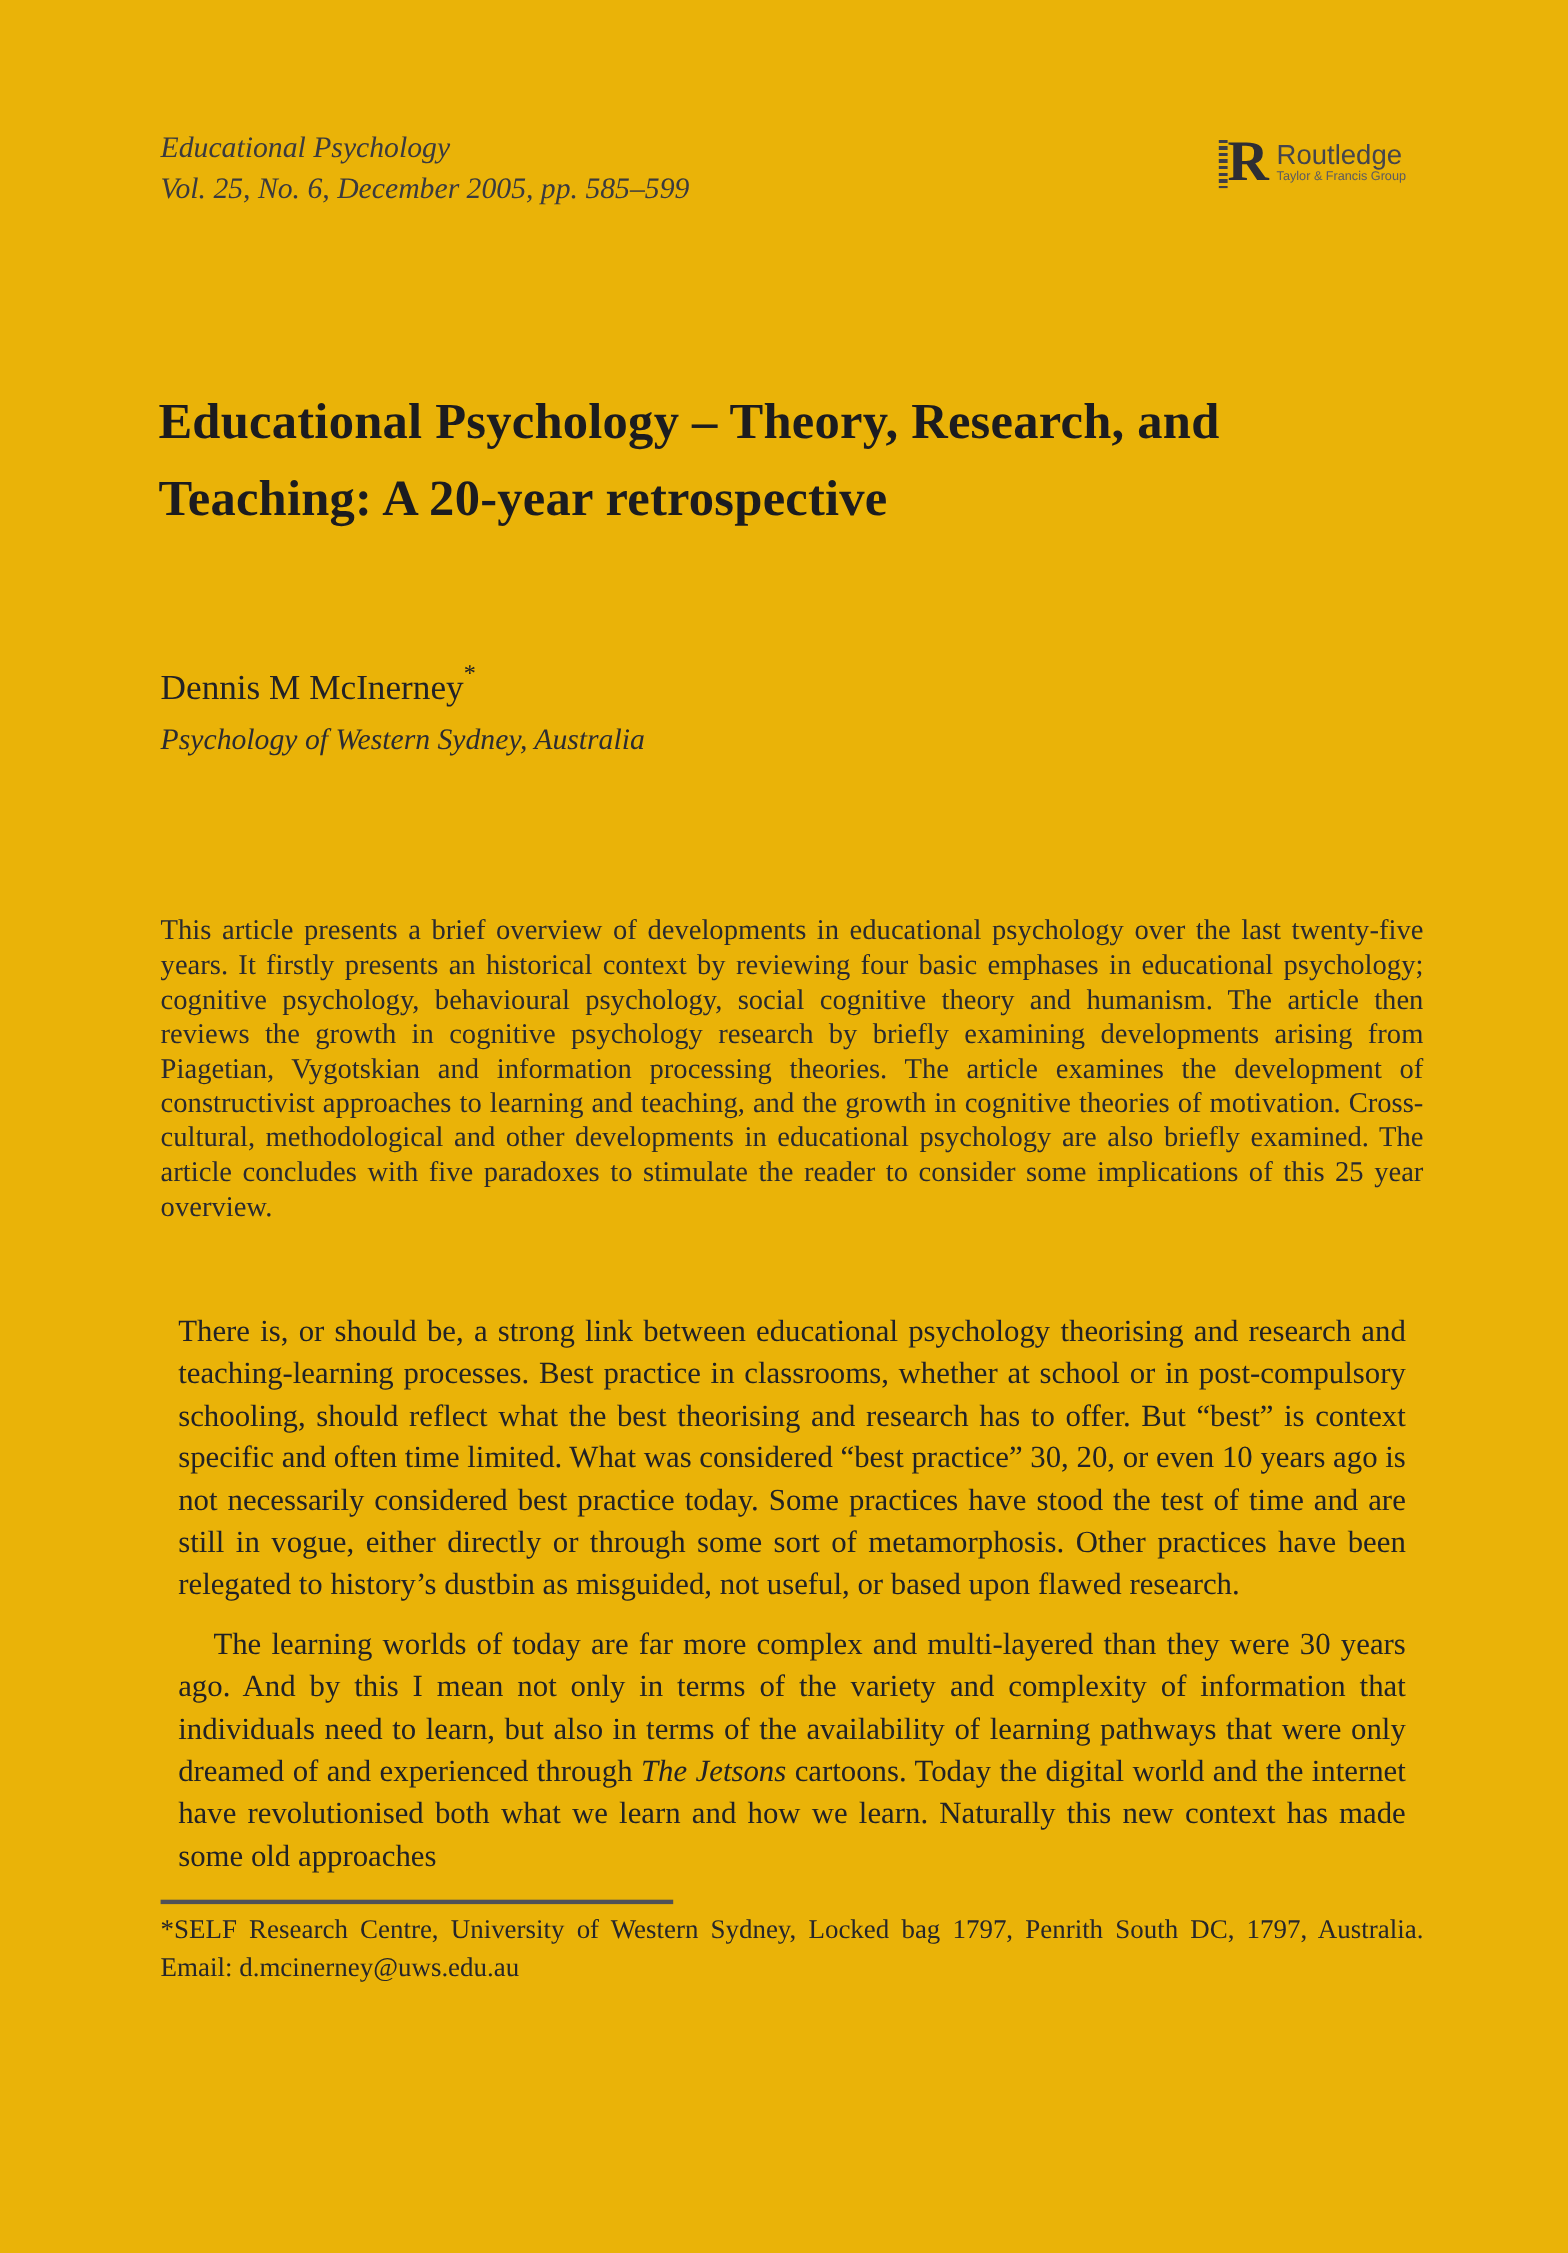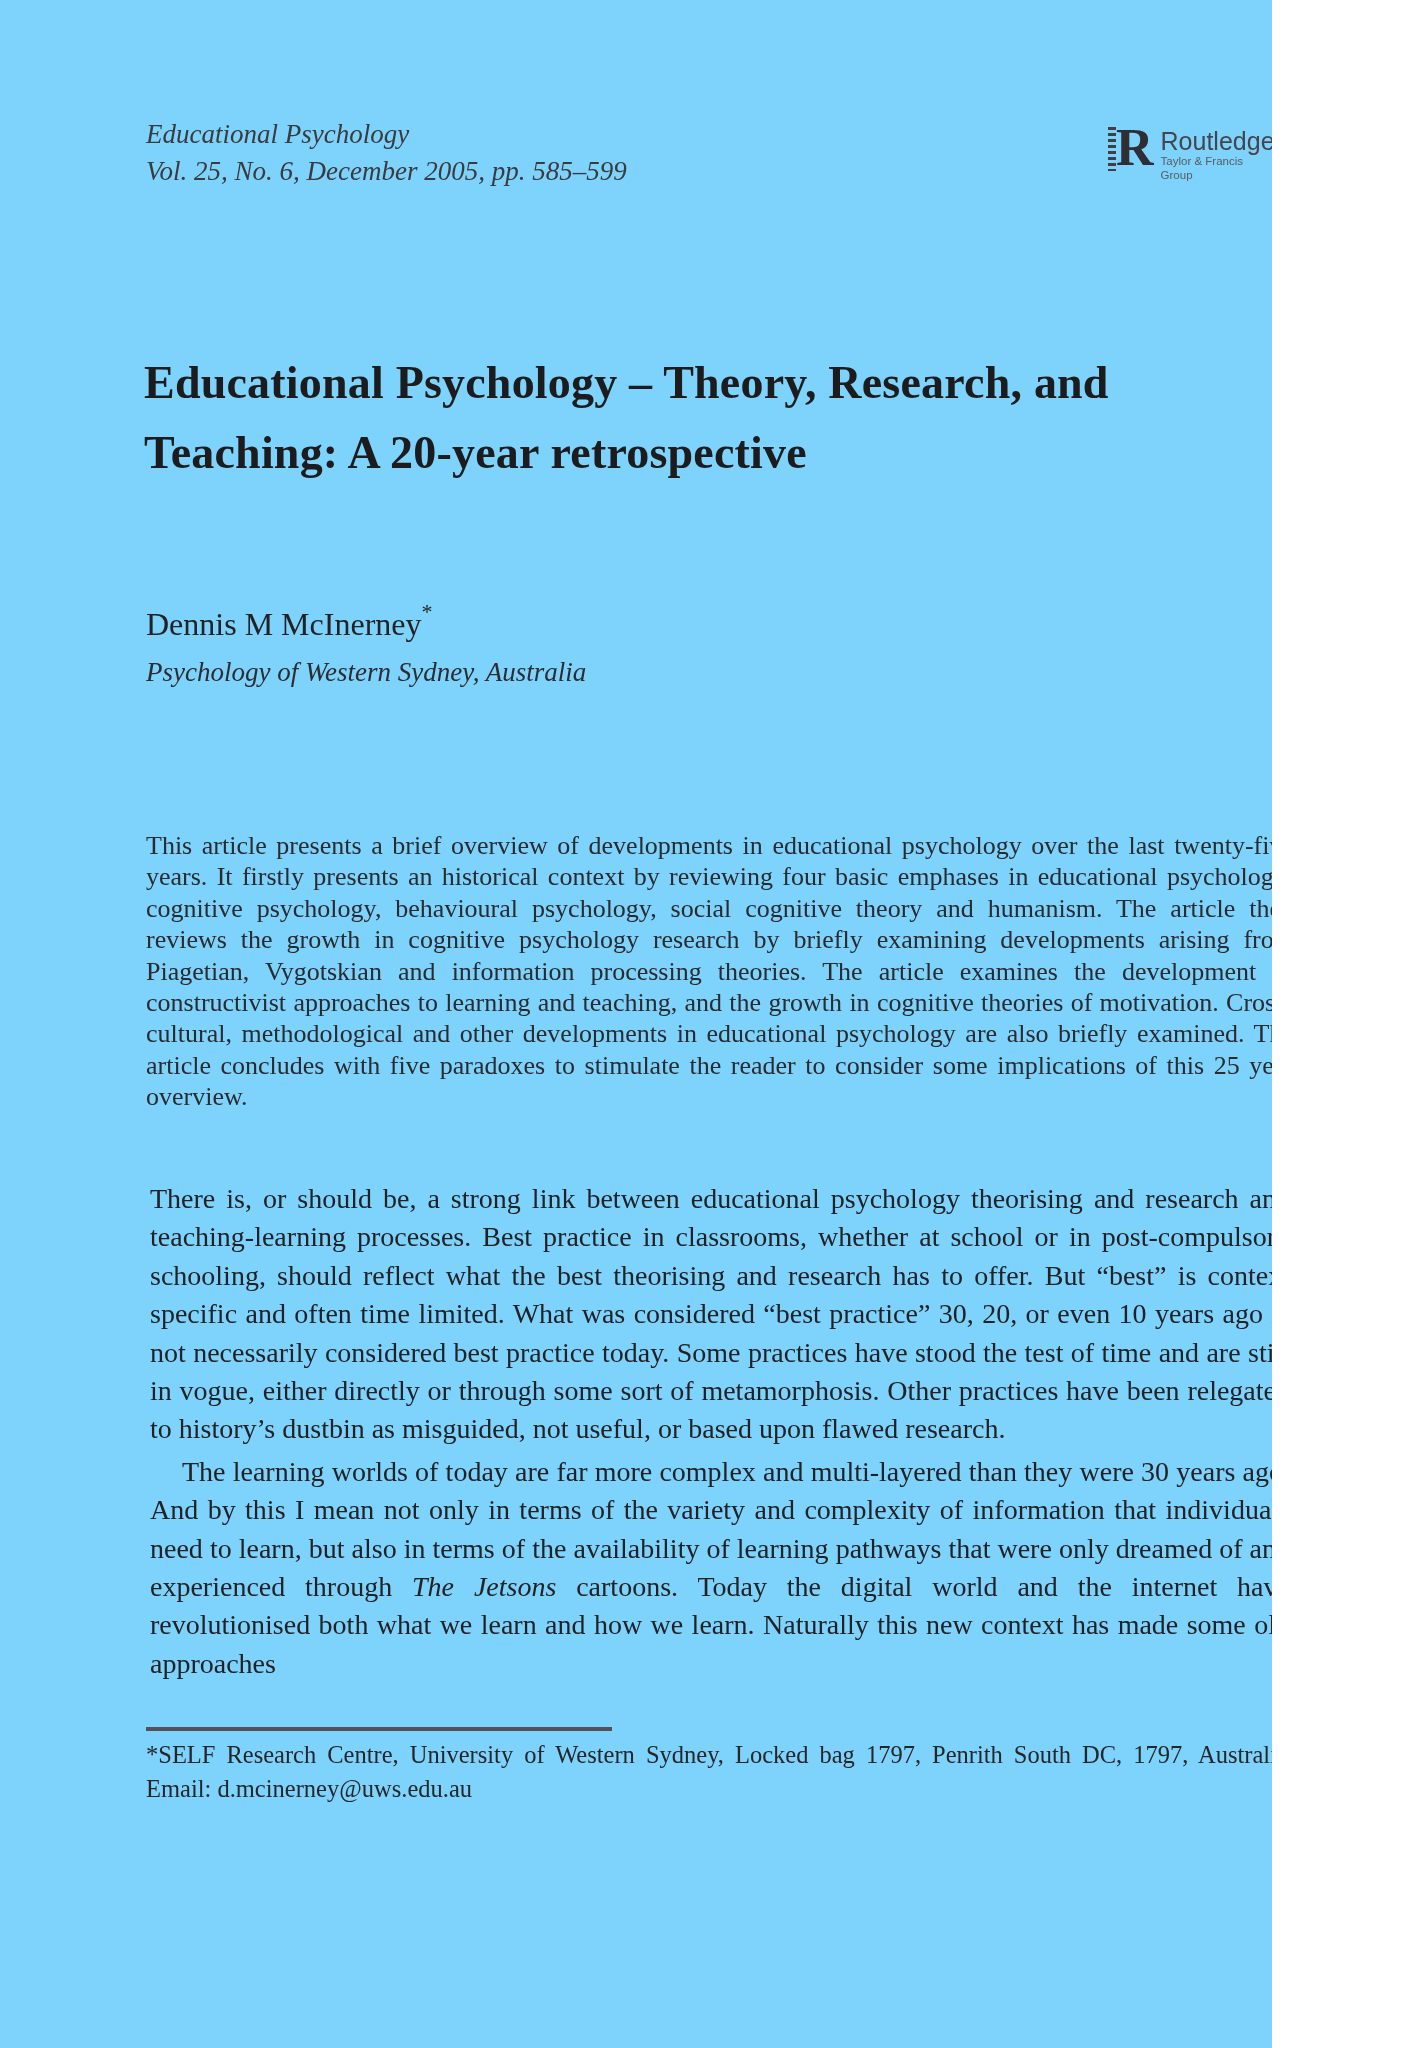--- a/index.html
+++ b/index.html
@@ -2,23 +2,23 @@
 <html><head>
 <meta charset="utf-8">
 <style>
   html, body {
     margin: 0;
     padding: 0;
     background: #ffffff;
   }
   .page {
     position: relative;
-    width: 1272px;
+    width: 1425px;
     height: 2048px;
-    background: #7dd3fc;
+    background: #eab308;
     font-family: "Liberation Serif", "DejaVu Serif", serif;
     color: #26262a;
     overflow: hidden;
   }
 
   
   .masthead-left {
     position: absolute;
     left: 146px;
     top: 116px;
@@ -121,21 +121,21 @@
   .body-text {
     position: absolute;
     left: 146px;
     top: 1176px;
     width: 1148px;
     font-size: 28px;
     line-height: 38.4px;
     text-align: justify;
     color: #222226;
   }
-  .body-text p { margin: 4px; }
+  .body-text p { margin: 16px; }
   .body-text p.indented { text-indent: 32px; }
 
   
   .footnote-rule {
     position: absolute;
     left: 146px;
     top: 1727px;
     width: 466px;
     height: 4px;
     background: #515157;

